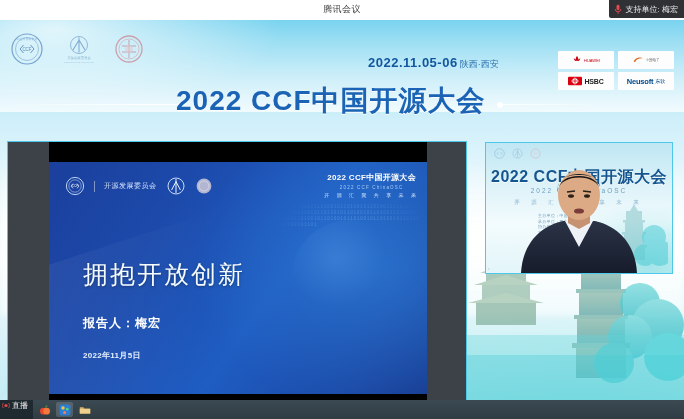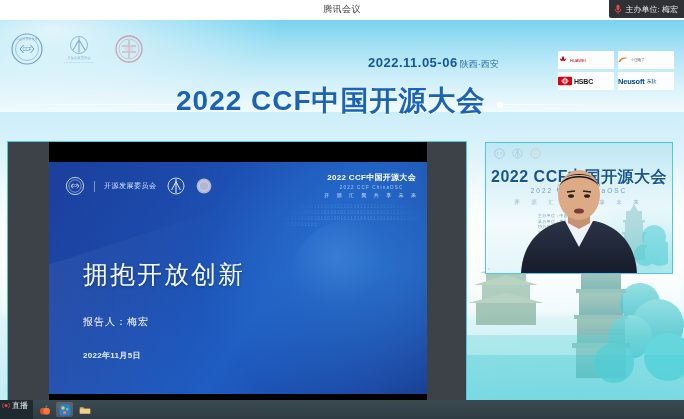--- a/index.html
+++ b/index.html
@@ -92,21 +92,21 @@
   .kv-date .d{ font-size:13px; font-weight:bold; color:#13569f; letter-spacing:.5px; }
   .kv-date .c{ font-size:9px; color:#2a6fae; }
 
   
   .sponsors{
     position:absolute; left:558px; top:31px; z-index:7;
     display:grid; grid-template-columns:56px 56px; grid-template-rows:18px 18px; gap:3px 4px;
   }
   .sp{
     background:#fdfdfd; border-radius:1px;
-    display:flex; align-items:center; gap:2px;
+    display:flex; align-items:center; justify-content:center; gap:2px;
     overflow:hidden;
   }
   .sp-txt{ font-size:7px; font-weight:bold; color:#222; letter-spacing:-.2px; }
   .sp-sub{ font-size:5px; color:#333; }
 
   
   .share-frame{
     position:absolute; left:7px; top:121px; width:460px; height:272px;
     background:#3c4247;
     border:1px solid #4ec8e8;
@@ -138,21 +138,21 @@
   .slide-head .h1{ font-size:8px; font-weight:bold; color:#ffffff; letter-spacing:.3px; }
   .slide-head .h2{ font-size:4.5px; color:#a9cdf5; letter-spacing:1.2px; margin-top:2px; }
   .slide-head .h3{ font-size:5px; color:#cfe2fb; letter-spacing:3px; margin-top:2px; }
   .slide-title{
     position:absolute; left:34px; top:96px;
     font-size:25px; font-weight:normal; color:#f4fbff; letter-spacing:2px;
     text-shadow:0 1px 3px rgba(0,0,0,.35);
   }
   .slide-speaker{
     position:absolute; left:34px; top:153px;
-    font-size:10px; font-weight:normal; color:#ffffff; letter-spacing:1px;
+    font-size:12px; font-weight:bold; color:#ffffff; letter-spacing:1px;
   }
   .slide-date{
     position:absolute; left:34px; top:188px;
     font-size:8px; font-weight:bold; color:#e6f1ff; letter-spacing:.3px;
   }
   .slide-code{
     position:absolute; right:6px; top:42px; width:150px; height:120px;
     font-family:"Liberation Mono","DejaVu Sans Mono",monospace;
     font-size:4.5px; line-height:6px; color:rgba(150,210,255,.55);
     letter-spacing:.6px; overflow:hidden; word-break:break-all;
@@ -221,21 +221,21 @@
 <div id="app">
 
   <div class="os-topbar">
     <div class="os-title">腾讯会议</div>
     <div class="speaking-chip">
       <svg class="mic-glyph" viewBox="0 0 8 12">
         <rect x="2.4" y="0.8" width="3.2" height="6" rx="1.6" fill="#e5484d"></rect>
         <path d="M1 5.6a3 3 0 006 0" fill="none" stroke="#e5484d" stroke-width="1"></path>
         <rect x="3.6" y="8.6" width="0.9" height="2.4" fill="#e5484d"></rect>
       </svg>
-      <span>主办单位: 梅宏</span>
+      <span>支持单位: 梅宏</span>
     </div>
   </div>
 
   <div class="stage">
 
     <div class="mist"></div>
 
     <svg class="skyline-left" viewBox="0 0 150 120">
       <path d="M0 120 L18 78 L34 96 L52 62 L74 104 L96 84 L120 120 Z" fill="#bfe8f0" opacity=".55"></path>
       <path d="M0 120 L26 92 L46 110 L70 88 L100 120 Z" fill="#d8f2f7" opacity=".7"></path>

